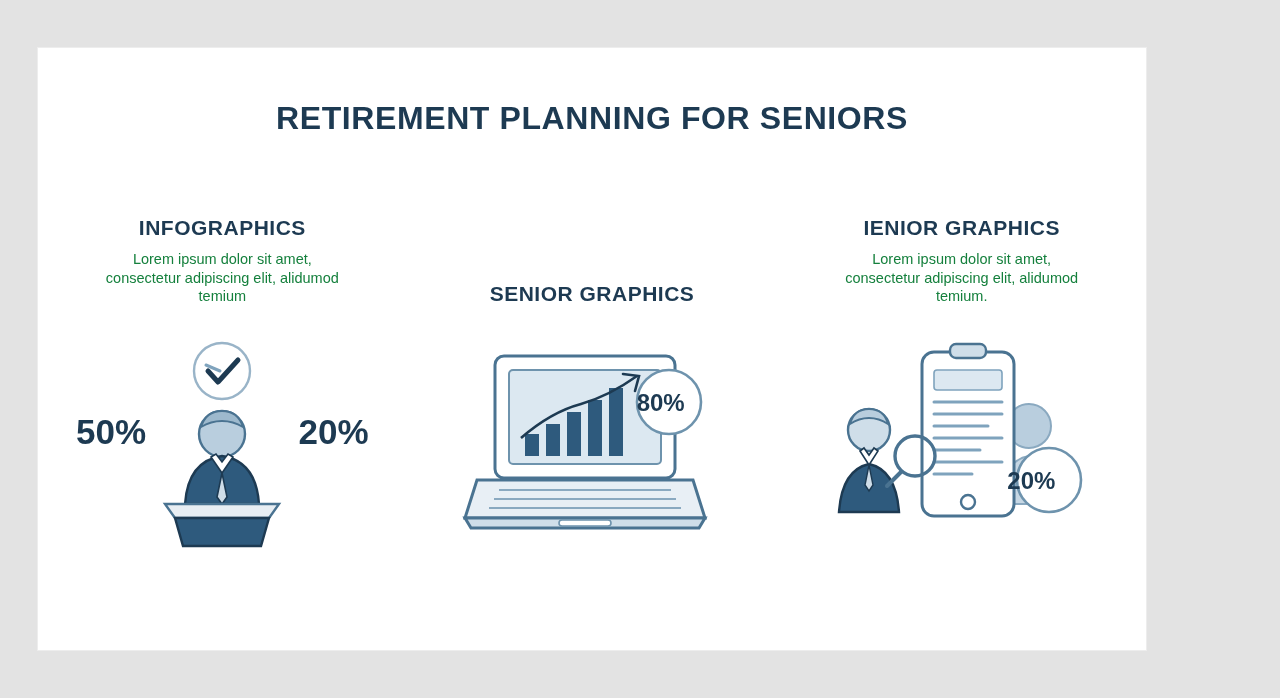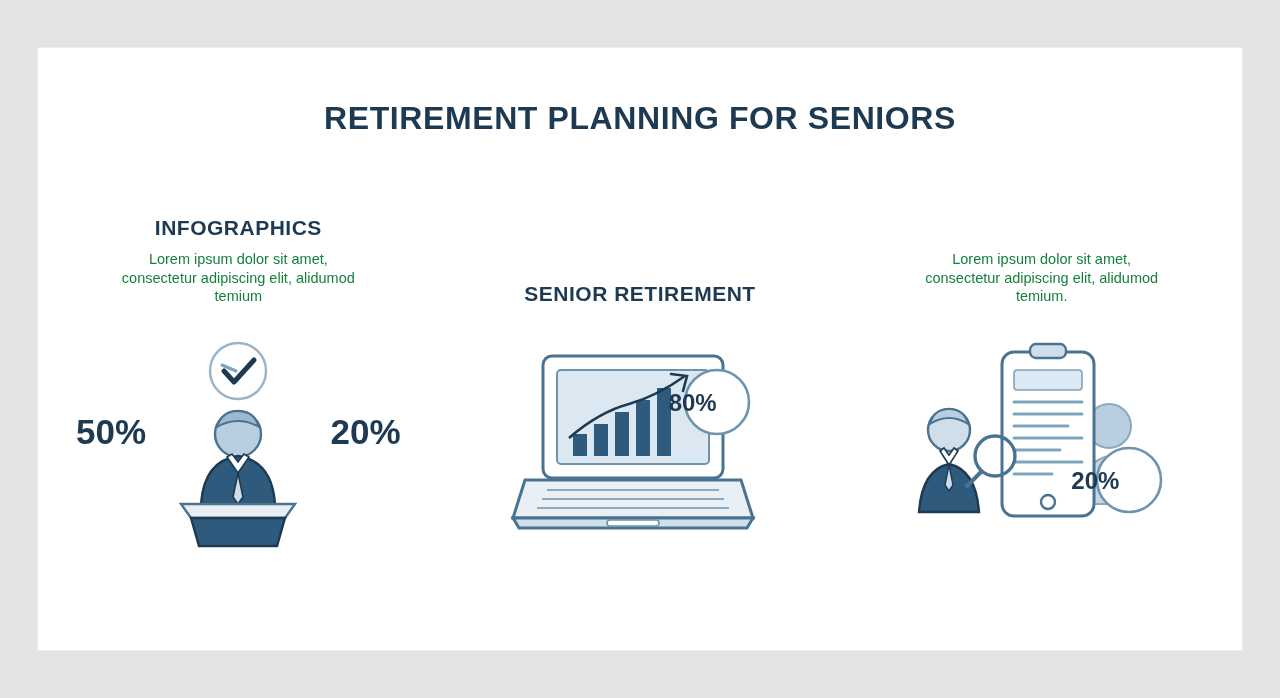--- a/index.html
+++ b/index.html
@@ -8,21 +8,21 @@
     width: 1280px;
     height: 698px;
     background: #e3e3e3;
     font-family: "Liberation Sans", sans-serif;
     overflow: hidden;
   }
   .slide {
     position: absolute;
     left: 38px;
     top: 48px;
-    width: 1204px;
+    width: 1108px;
     height: 602px;
     background: #ffffff;
     box-shadow: 0 0 0 1px #ededed;
   }
   .slide-title {
     position: absolute;
     top: 52px;
     left: 0;
     width: 100%;
     text-align: center;
@@ -110,21 +110,21 @@
 
           <path d="M58 170 h114 l-10 14 H68 z" fill="#e8eef3" stroke="#4a7391" stroke-width="2.4"></path>
           <path d="M68 184 h94 l-8 28 H76 z" fill="#2e5a7d" stroke="#1d3a52" stroke-width="2.4"></path>
         </svg>
       </div>
     </div>
 
     <div class="divider"></div>
 
     <div class="column">
-      <div class="col-title">SENIOR RETIREMENT</div>
+      <div class="col-title">SENIOR GRAPHICS</div>
       <div class="art">
         <svg width="290" height="230" viewBox="0 0 290 230">
 
           <rect x="48" y="22" width="180" height="122" rx="9" fill="#ffffff" stroke="#4a7391" stroke-width="3"></rect>
           <rect x="62" y="36" width="152" height="94" rx="4" fill="#dce8f1" stroke="#6e93ad" stroke-width="2"></rect>
 
           <rect x="78" y="100" width="14" height="22" fill="#2e5a7d"></rect>
           <rect x="99" y="90" width="14" height="32" fill="#2e5a7d"></rect>
           <rect x="120" y="78" width="14" height="44" fill="#2e5a7d"></rect>
           <rect x="141" y="66" width="14" height="56" fill="#2e5a7d"></rect>
@@ -143,20 +143,21 @@
 
           <circle cx="222" cy="68" r="32" fill="#ffffff" stroke="#6e93ad" stroke-width="2.6"></circle>
         </svg>
         <span class="pct" style="left:215px; top:55px; font-size:24px;">80%</span>
       </div>
     </div>
 
     <div class="divider"></div>
 
     <div class="column">
+      <div class="col-title">IENIOR GRAPHICS</div>
       <div class="col-desc">Lorem ipsum dolor sit amet, consectetur adipiscing elit, alidumod temium.</div>
       <div class="art">
         <svg width="290" height="230" viewBox="0 0 290 230">
 
           <circle cx="212" cy="92" r="22" fill="#b9cede" stroke="#8aa9c0" stroke-width="2"></circle>
           <path d="M180 170 q6 -44 32 -48 q26 4 32 48 z" fill="#c6d7e4" stroke="#8aa9c0" stroke-width="2"></path>
 
           <rect x="105" y="18" width="92" height="164" rx="12" fill="#ffffff" stroke="#4a7391" stroke-width="3"></rect>
           <rect x="133" y="10" width="36" height="14" rx="6" fill="#cfdee9" stroke="#4a7391" stroke-width="2.4"></rect>
           <rect x="117" y="36" width="68" height="20" rx="3" fill="#dce8f1" stroke="#7fa3bd" stroke-width="1.6"></rect>

